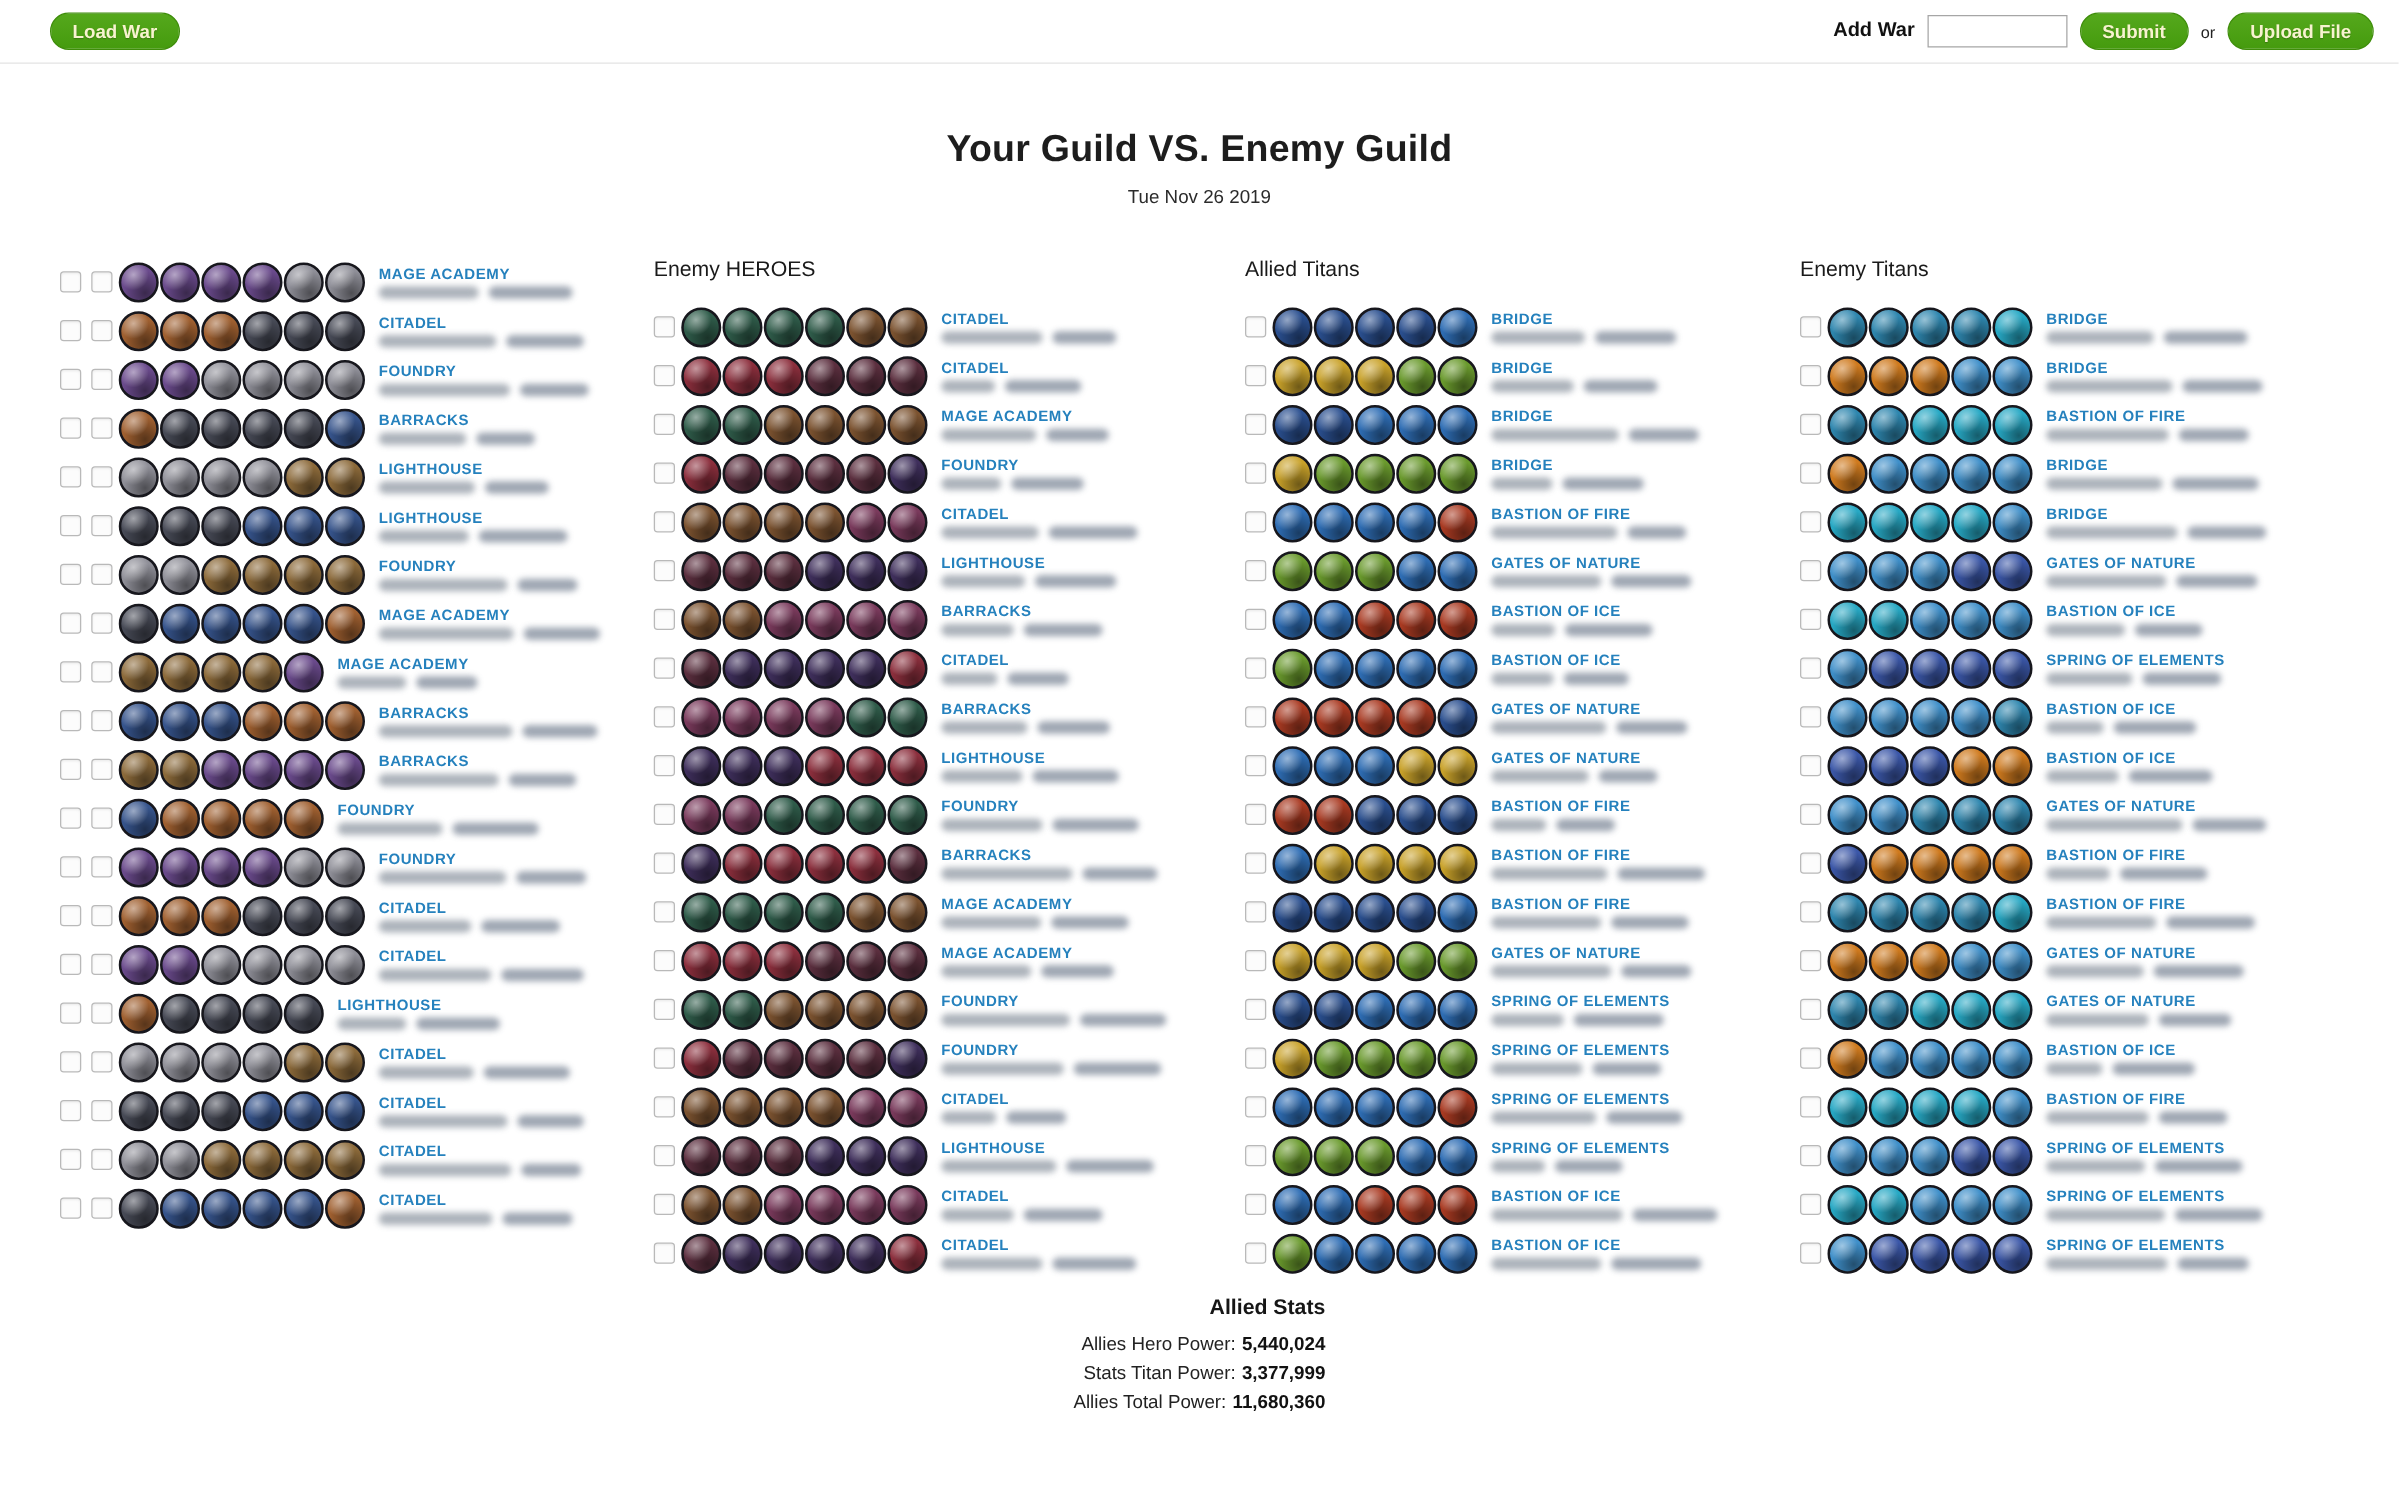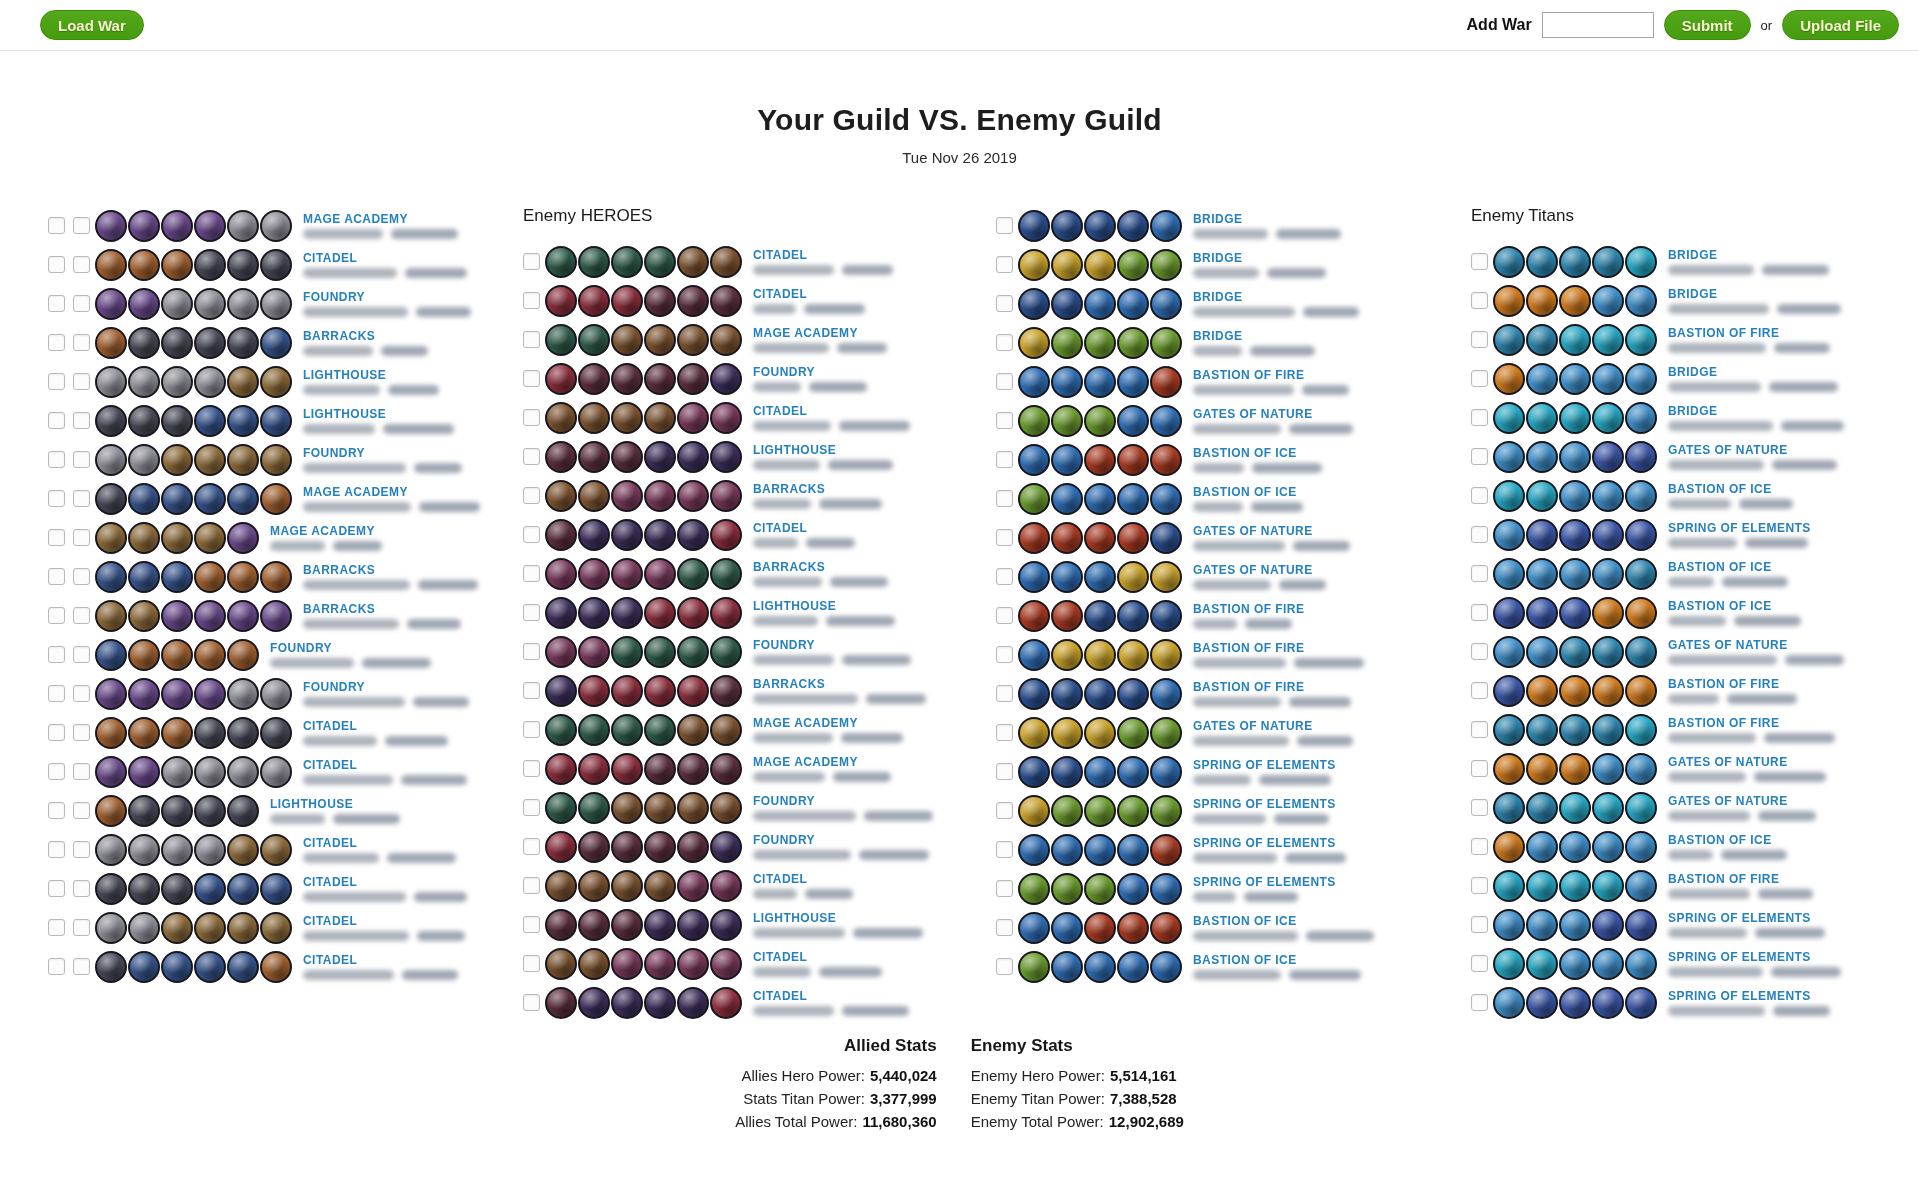--- a/index.html
+++ b/index.html
@@ -883,20 +883,21 @@
         <div class="txt">
           <div class="building">CITADEL</div>
           <div class="nameline">
             <span class="bar" style="width: 81px;"></span>
             <span class="bar bar2" style="width: 67px;"></span>
           </div>
         </div>
       </div>
     </div>
     <div class="col" style="left: 996px;">
+      <div class="col-title">Allied Titans</div>
       <div class="row">
         <div class="cbs" style="flex: 0 0 22px;">
           <span class="cb"></span>
         </div>
         <div class="avs">
           <span class="av" style="background: radial-gradient(circle at 35% 28%, rgba(255, 255, 255, 0.5), rgba(255, 255, 255, 0) 45%), radial-gradient(circle at 68% 80%, rgba(0, 0, 0, 0.45), rgba(0, 0, 0, 0) 60%), rgb(42, 79, 143);"></span>
           <span class="av" style="background: radial-gradient(circle at 35% 28%, rgba(255, 255, 255, 0.5), rgba(255, 255, 255, 0) 45%), radial-gradient(circle at 68% 80%, rgba(0, 0, 0, 0.45), rgba(0, 0, 0, 0) 60%), rgb(42, 79, 143);"></span>
           <span class="av" style="background: radial-gradient(circle at 35% 28%, rgba(255, 255, 255, 0.5), rgba(255, 255, 255, 0) 45%), radial-gradient(circle at 68% 80%, rgba(0, 0, 0, 0.45), rgba(0, 0, 0, 0) 60%), rgb(42, 79, 143);"></span>
           <span class="av" style="background: radial-gradient(circle at 35% 28%, rgba(255, 255, 255, 0.5), rgba(255, 255, 255, 0) 45%), radial-gradient(circle at 68% 80%, rgba(0, 0, 0, 0.45), rgba(0, 0, 0, 0) 60%), rgb(42, 79, 143);"></span>
           <span class="av" style="background: radial-gradient(circle at 35% 28%, rgba(255, 255, 255, 0.5), rgba(255, 255, 255, 0) 45%), radial-gradient(circle at 68% 80%, rgba(0, 0, 0, 0.45), rgba(0, 0, 0, 0) 60%), rgb(46, 109, 180);"></span>
@@ -1264,21 +1265,21 @@
         </div>
         <div class="txt">
           <div class="building">BASTION OF ICE</div>
           <div class="nameline">
             <span class="bar" style="width: 88px;"></span>
             <span class="bar bar2" style="width: 72px;"></span>
           </div>
         </div>
       </div>
     </div>
-    <div class="col" style="left: 1471px;">
+    <div class="col" style="left: 1440px;">
       <div class="col-title">Enemy Titans</div>
       <div class="row">
         <div class="cbs" style="flex: 0 0 22px;">
           <span class="cb"></span>
         </div>
         <div class="avs">
           <span class="av" style="background: radial-gradient(circle at 35% 28%, rgba(255, 255, 255, 0.5), rgba(255, 255, 255, 0) 45%), radial-gradient(circle at 68% 80%, rgba(0, 0, 0, 0.45), rgba(0, 0, 0, 0) 60%), rgb(46, 134, 174);"></span>
           <span class="av" style="background: radial-gradient(circle at 35% 28%, rgba(255, 255, 255, 0.5), rgba(255, 255, 255, 0) 45%), radial-gradient(circle at 68% 80%, rgba(0, 0, 0, 0.45), rgba(0, 0, 0, 0) 60%), rgb(46, 134, 174);"></span>
           <span class="av" style="background: radial-gradient(circle at 35% 28%, rgba(255, 255, 255, 0.5), rgba(255, 255, 255, 0) 45%), radial-gradient(circle at 68% 80%, rgba(0, 0, 0, 0.45), rgba(0, 0, 0, 0) 60%), rgb(46, 134, 174);"></span>
           <span class="av" style="background: radial-gradient(circle at 35% 28%, rgba(255, 255, 255, 0.5), rgba(255, 255, 255, 0) 45%), radial-gradient(circle at 68% 80%, rgba(0, 0, 0, 0.45), rgba(0, 0, 0, 0) 60%), rgb(46, 134, 174);"></span>
@@ -1656,19 +1657,13 @@
     </div>
   </div>
 
 <div class="stats">
   <div class="stat-block right">
     <div class="stat-title">Allied Stats</div>
     <div class="stat-line"><span>Allies Hero Power:</span><b>5,440,024</b></div>
     <div class="stat-line"><span>Stats Titan Power:</span><b>3,377,999</b></div>
     <div class="stat-line"><span>Allies Total Power:</span><b>11,680,360</b></div>
   </div>
-  <div class="stat-block">
-    <div class="stat-title">Enemy Stats</div>
-    <div class="stat-line"><span>Enemy Hero Power:</span><b>5,514,161</b></div>
-    <div class="stat-line"><span>Enemy Titan Power:</span><b>7,388,528</b></div>
-    <div class="stat-line"><span>Enemy Total Power:</span><b>12,902,689</b></div>
-  </div>
 </div>
 
 </body></html>

